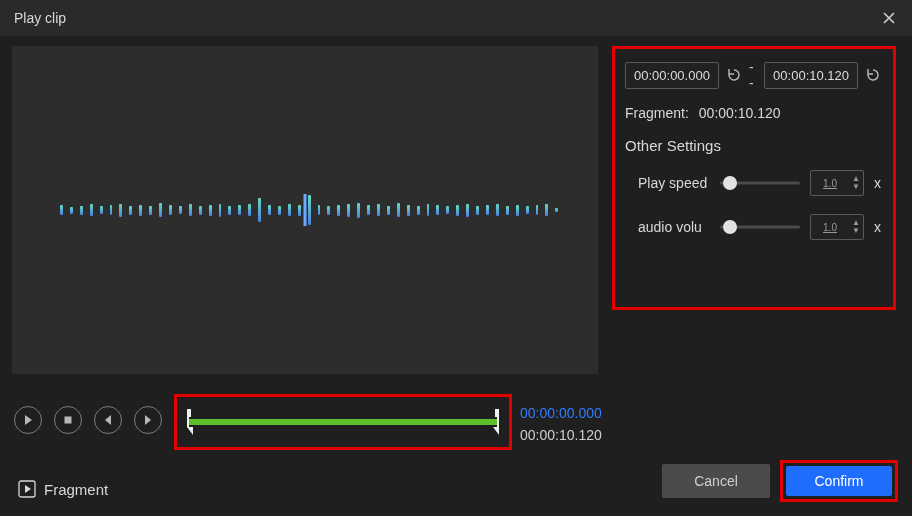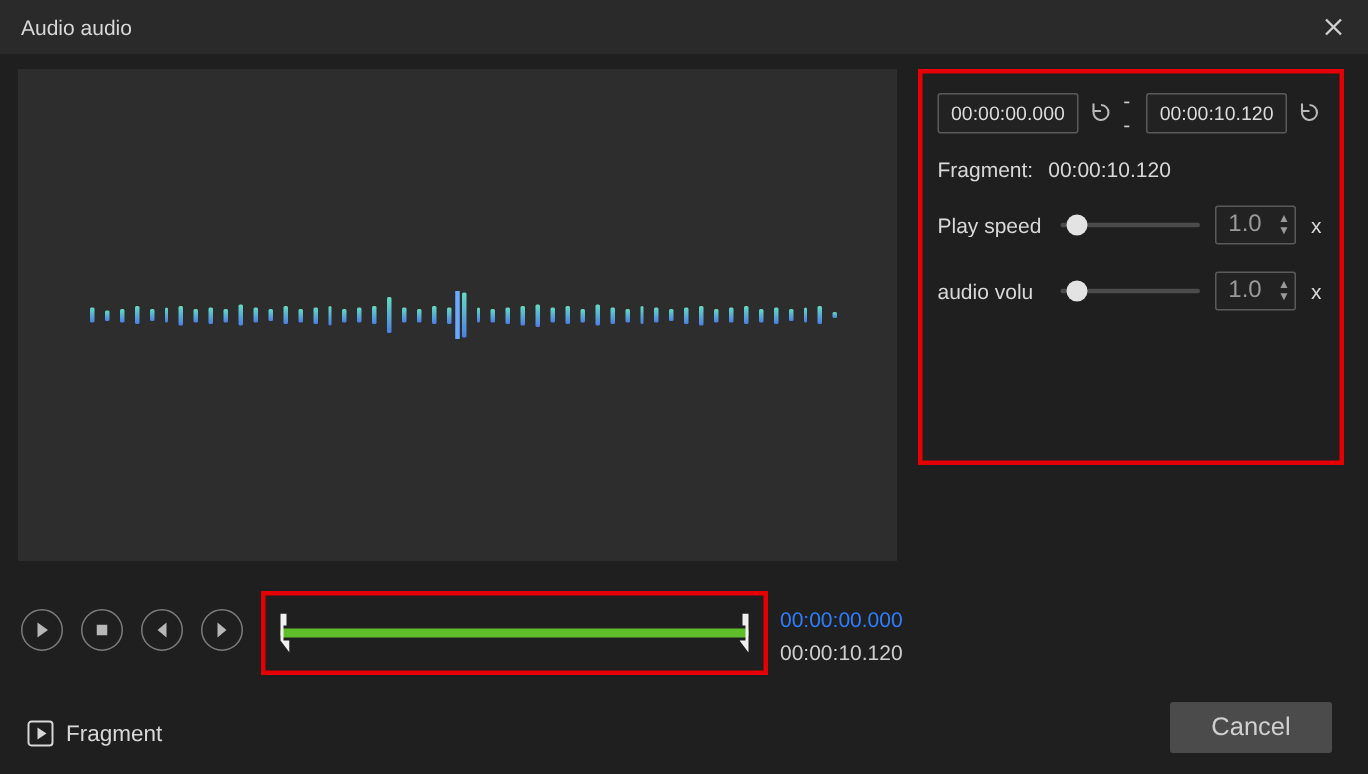--- a/index.html
+++ b/index.html
@@ -88,21 +88,21 @@
     color: #dcdcdc;
     font-size: 13px;
     display: flex; align-items: center; gap: 6px;
     background: #222;
   }
   .refresh-ic { width: 18px; height: 18px; display: inline-flex; align-items: center; justify-content: center; color: #b8b8b8; }
   .refresh-ic svg { width: 16px; height: 16px; }
   .dashes { color: #c9c9c9; font-size: 14px; }
   .duration-row { font-size: 14px; margin-bottom: 16px; display: flex; gap: 10px; }
   .sub-title { font-size: 15px; margin-bottom: 16px; }
-  .ctrl-row { display: flex; align-items: center; gap: 10px; margin-bottom: 18px; font-size: 14px; white-space: nowrap; }
+  .ctrl-row { display: flex; align-items: center; gap: 10px; margin-bottom: 18px; font-size: 14px; white-space: nowrap; margin-left: 13px; }
   .ctrl-label { width: 72px; overflow: hidden; color: #d8d8d8; }
   .slider {
     position: relative;
     flex: 1;
     height: 16px;
   }
   .slider-track {
     position: absolute; left: 0; right: 0; top: 50%;
     height: 3px; background: #4b4b4b; border-radius: 2px;
     transform: translateY(-50%);
@@ -113,21 +113,21 @@
     background: #e3e3e3; transform: translate(-50%, -50%);
     left: 10%;
   }
   .num-box {
     width: 54px; height: 26px;
     border: 1px solid #5a5a5a;
     border-radius: 2px;
     display: flex; align-items: center;
     background: #222;
   }
-  .num-val { flex: 1; text-align: center; color: #9a9a9a; font-size: 16px; }
+  .num-val { flex: 1; text-align: center; color: #9a9a9a; font-size: 10px; text-decoration: underline; }
   .spin { width: 14px; display: flex; flex-direction: column; color: #9a9a9a; font-size: 8px; line-height: 8px; align-items: center; }
   .suffix { color: #d8d8d8; }
 
   
   .transport {
     position: absolute;
     left: 14px; top: 370px;
     display: flex; gap: 12px; align-items: center;
   }
   .tbtn {
@@ -187,35 +187,35 @@
 
   .btn-row {
     position: absolute;
     right: 14px; bottom: 14px;
     display: flex; gap: 0; align-items: center;
   }
   .btn {
     width: 108px; height: 34px;
     display: flex; align-items: center; justify-content: center;
     border-radius: 2px; cursor: pointer;
-    font-size: 17px;
+    font-size: 14px;
   }
   .btn-cancel { background: #4b4b4b; color: #d0d0d0; margin-right: 10px; }
   .confirm-outline {
     border: 3px solid #e40000;
     padding: 3px;
   }
   .btn-confirm { background: #1f6dff; color: #ffffff; width: 106px; height: 30px; }
 
 </style>
 </head>
 <body>
 
 <div class="titlebar">
-  <span class="title">Audio audio</span>
+  <span class="title">Play clip</span>
   <span class="close">
     <svg viewBox="0 0 16 16">
         <path d="M3 3 L13 13 M13 3 L3 13" stroke="currentColor" stroke-width="1.6" fill="none"></path>
       </svg>
   </span>
 </div>
 
 <div class="content">
 
   <div class="waveform">
@@ -296,20 +296,21 @@
         <svg viewBox="0 0 16 16">
             <path d="M8 3 a5 5 0 1 1 -4.9 4" stroke="currentColor" stroke-width="1.4" fill="none"></path>
             <path d="M3 2 L3 7 L8 7" stroke="currentColor" stroke-width="1.4" fill="none"></path>
           </svg>
       </span>
     </div>
     <div class="duration-row">
       <span>Fragment:</span>
       <span>00:00:10.120</span>
     </div>
+    <div class="sub-title">Other Settings</div>
 
     <div class="ctrl-row">
       <span class="ctrl-label">Play speed</span>
       <div class="slider">
         <div class="slider-track"></div>
         <div class="slider-thumb" style="left:12%"></div>
       </div>
       <div class="num-box">
         <span class="num-val">1.0</span>
         <span class="spin">
@@ -385,15 +386,20 @@
       <rect x="1" y="1" width="16" height="16" rx="2" fill="none" stroke="#d8d8d8" stroke-width="1.3"></rect>
       <path d="M7 5 L13 9 L7 13 Z" fill="#d8d8d8"></path>
     </svg>
     <span>Fragment</span>
   </div>
 
   <div class="btn-row">
     <div class="btn btn-cancel">
       <span>Cancel</span>
     </div>
+    <div class="confirm-outline">
+      <div class="btn btn-confirm">
+        <span>Confirm</span>
+      </div>
+    </div>
   </div>
 
 </div>
 
 </body></html>

